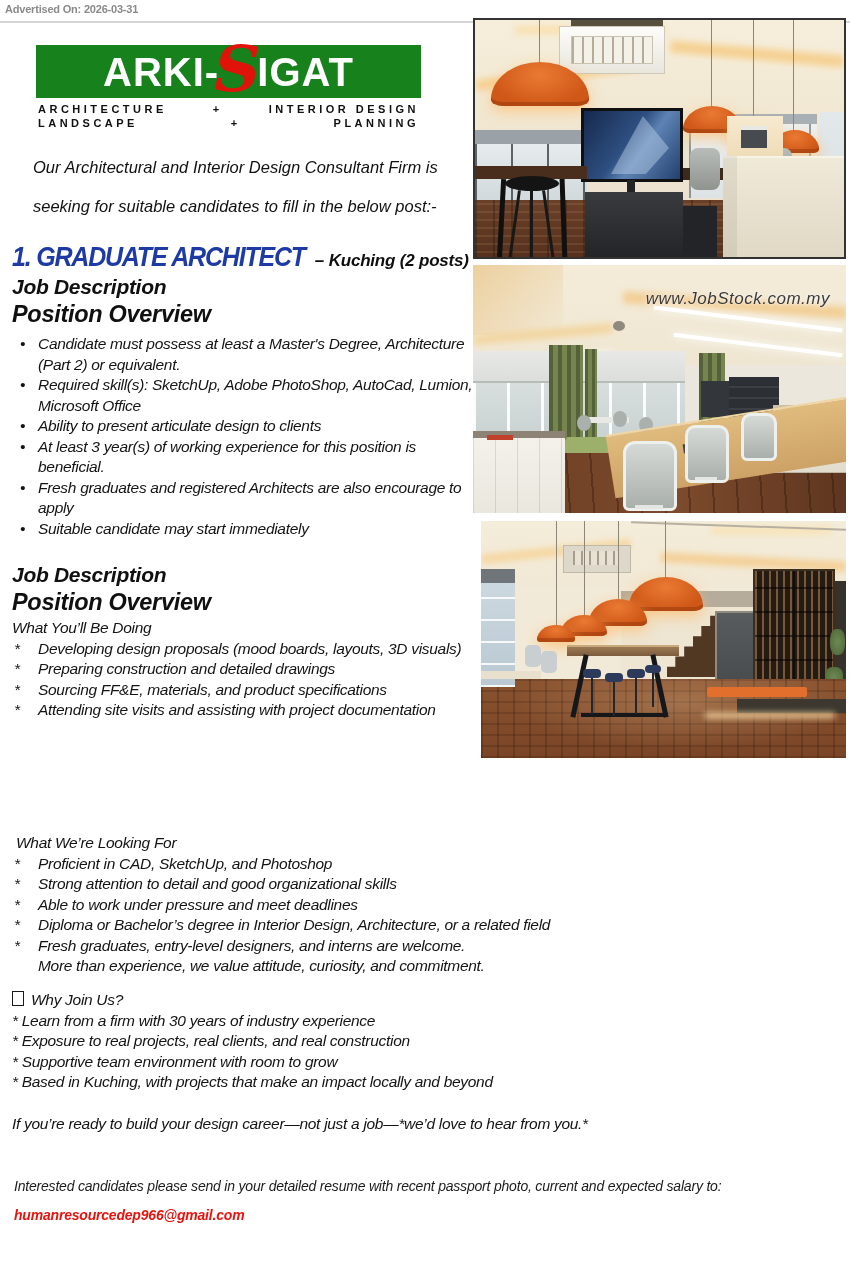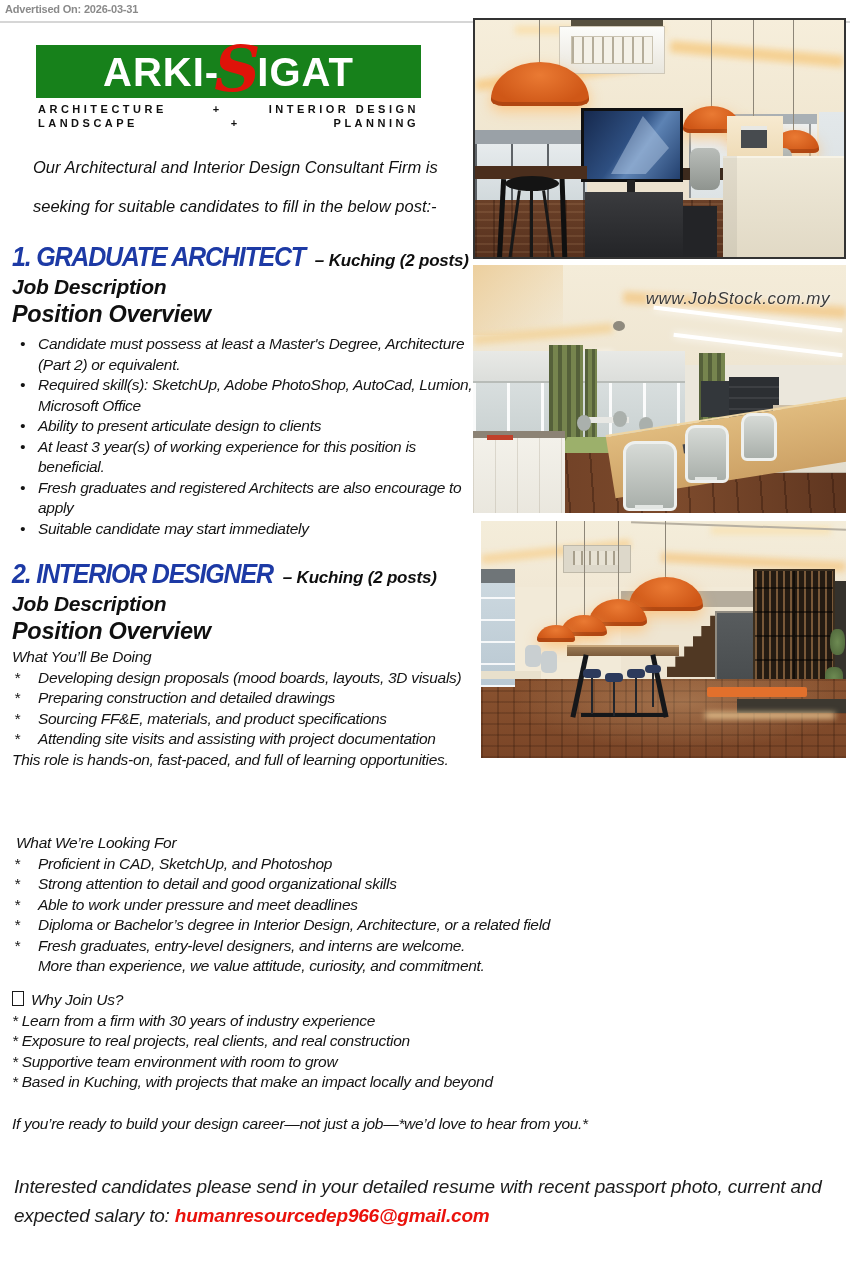--- a/index.html
+++ b/index.html
@@ -29,21 +29,21 @@
   .job-title{color:var(--blue);font-size:25px;font-weight:800;letter-spacing:-1.2px;display:inline-block;transform:scaleY(1.07);transform-origin:left bottom;}
   .job-loc{color:#0f0f0f;font-size:17px;font-weight:700;margin-left:10px;letter-spacing:-0.2px;}
   .h-jobdesc{font-size:21px;font-weight:700;margin:3px 0 0;letter-spacing:-0.3px;color:#101010;}
   .h-overview{font-size:23.5px;font-weight:700;margin:2px 0 0;letter-spacing:-0.3px;color:#101010;}
 
   .sec{position:absolute;z-index:2;font-style:italic;}
   .sec-job1{left:12px;top:243px;width:462px;}
   .sec-job2{left:12px;top:560px;width:482px;}
   .sec-looking{left:12px;top:833px;width:650px;}
   .sec-why{left:12px;top:990px;width:720px;}
-  .sec-contact{left:14px;top:1172px;width:824px;font-size:19px;line-height:29px;letter-spacing:-0.2px;color:#1c1c1c;}
+  .sec-contact{left:14px;top:1172px;width:824px;font-size:14px;line-height:29px;letter-spacing:-0.2px;color:#1c1c1c;}
 
   .rows{margin-top:6px;}
   .b-row{display:flex;}
   .b-mark{width:26px;flex:0 0 26px;padding-left:8px;box-sizing:border-box;}
   .s-mark{width:26px;flex:0 0 26px;padding-left:2px;box-sizing:border-box;}
   .b-text{flex:1;}
   .plain{margin-top:2px;}
   .closing{margin-top:21px;}
   .tofu{display:inline-block;width:10px;height:13px;border:1.5px solid #1a1a1a;margin-right:7px;vertical-align:-1px;}
   .email{color:var(--email-red);font-weight:700;text-decoration:none;cursor:pointer;}
@@ -122,23 +122,20 @@
           <span class="b-text">Fresh graduates and registered Architects are also encourage to apply</span>
         </div>
       <div class="b-row">
           <span class="b-mark">•</span>
           <span class="b-text">Suitable candidate may start immediately</span>
         </div>
     </div>
   </section>
 
   <section class="sec sec-job2">
-    <div>
-      <span class="job-title">2. INTERIOR DESIGNER</span><span class="job-loc">– Kuching (2 posts)</span>
-    </div>
     <div class="h-jobdesc">Job Description</div>
     <div class="h-overview">Position Overview</div>
     <div class="t plain">What You’ll Be Doing</div>
     <div class="t">
       <div class="b-row">
           <span class="s-mark">*</span>
           <span class="b-text">Developing design proposals (mood boards, layouts, 3D visuals)</span>
         </div>
       <div class="b-row">
           <span class="s-mark">*</span>
@@ -146,21 +143,20 @@
         </div>
       <div class="b-row">
           <span class="s-mark">*</span>
           <span class="b-text">Sourcing FF&amp;E, materials, and product specifications</span>
         </div>
       <div class="b-row">
           <span class="s-mark">*</span>
           <span class="b-text">Attending site visits and assisting with project documentation</span>
         </div>
     </div>
-    <div class="t">This role is hands-on, fast-paced, and full of learning opportunities.</div>
   </section>
 
   <section class="sec sec-looking t">
     <div style="padding-left:4px;">What We’re Looking For</div>
     <div>
       <div class="b-row">
           <span class="s-mark">*</span>
           <span class="b-text">Proficient in CAD, SketchUp, and Photoshop</span>
         </div>
       <div class="b-row">

